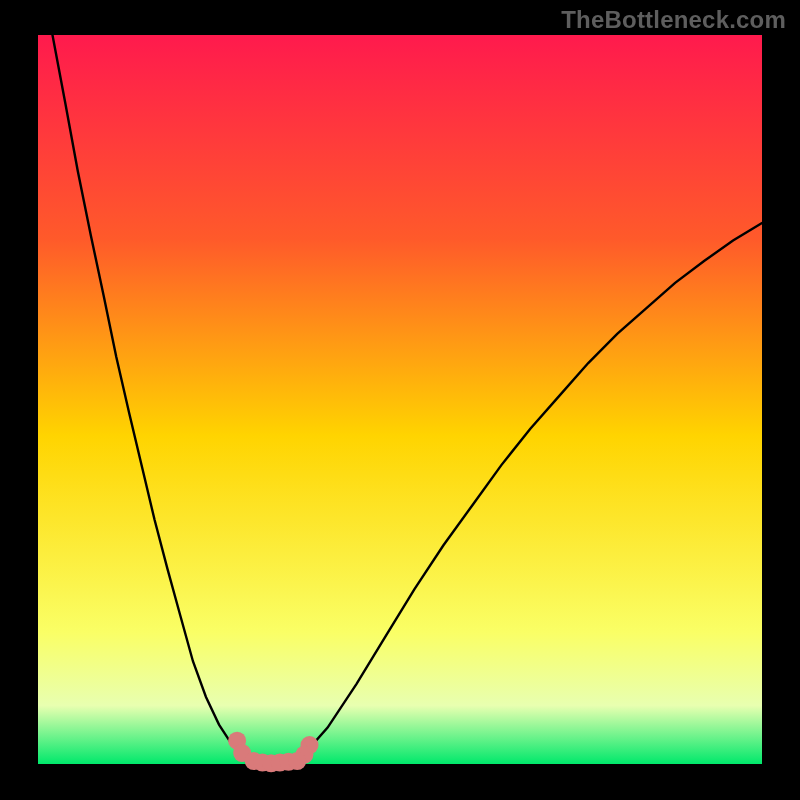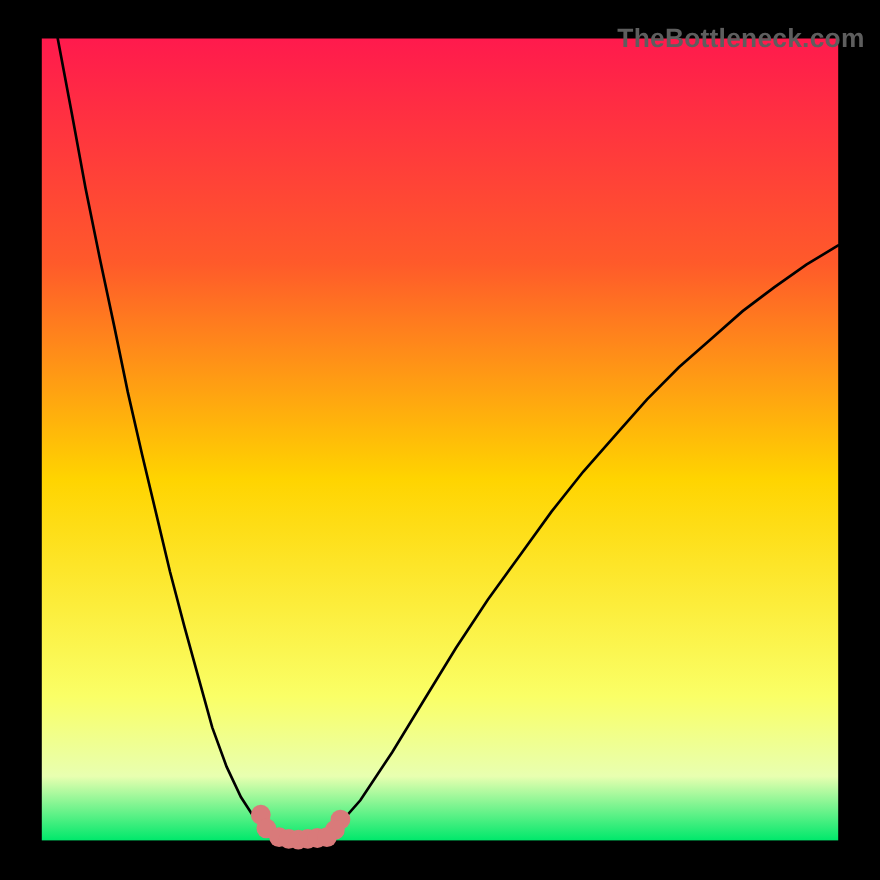--- a/index.html
+++ b/index.html
@@ -11,21 +11,21 @@
     overflow: hidden;
   }
   .frame {
     position: absolute;
     left: 0; top: 0;
     width: 800px; height: 800px;
     background: #000;
   }
   .watermark {
     position: absolute;
-    top: 22px;
+    top: 6px;
     right: 14px;
     font-family: Arial, Helvetica, sans-serif;
     font-size: 24px;
     font-weight: 600;
     color: #5e5e5e;
     letter-spacing: 0.2px;
     text-align: center;
   }
   svg {
     position: absolute;

